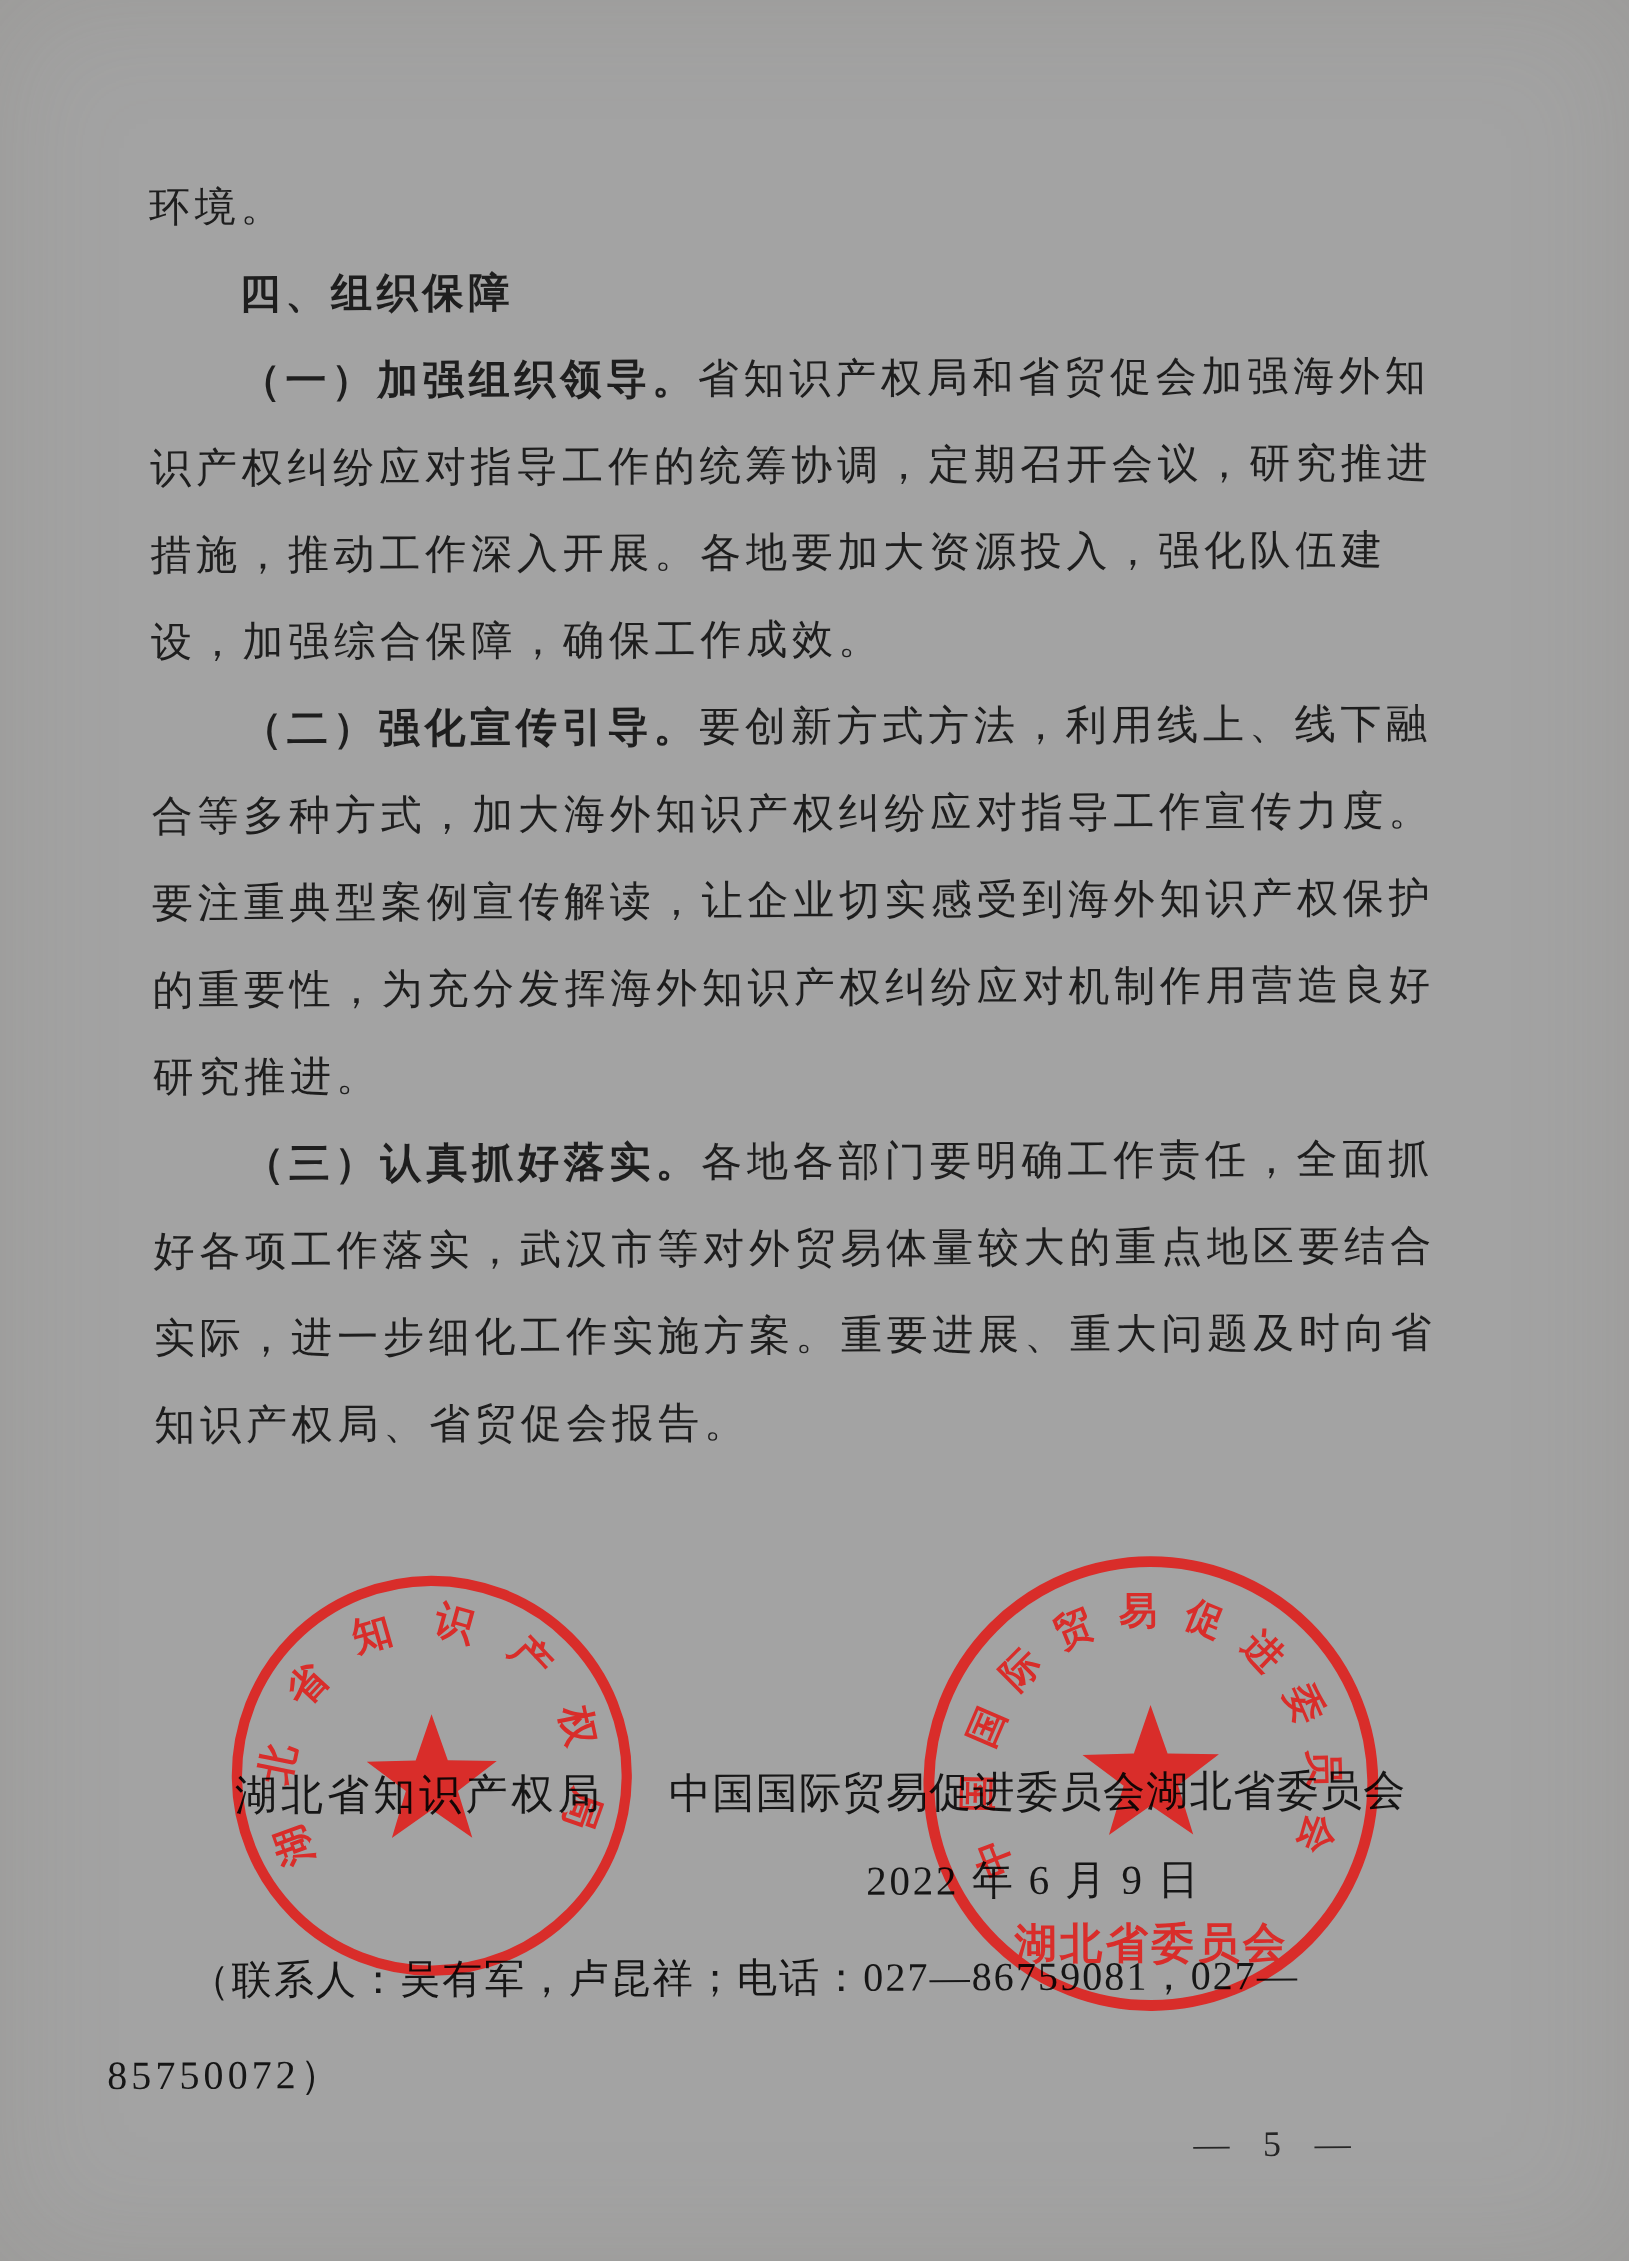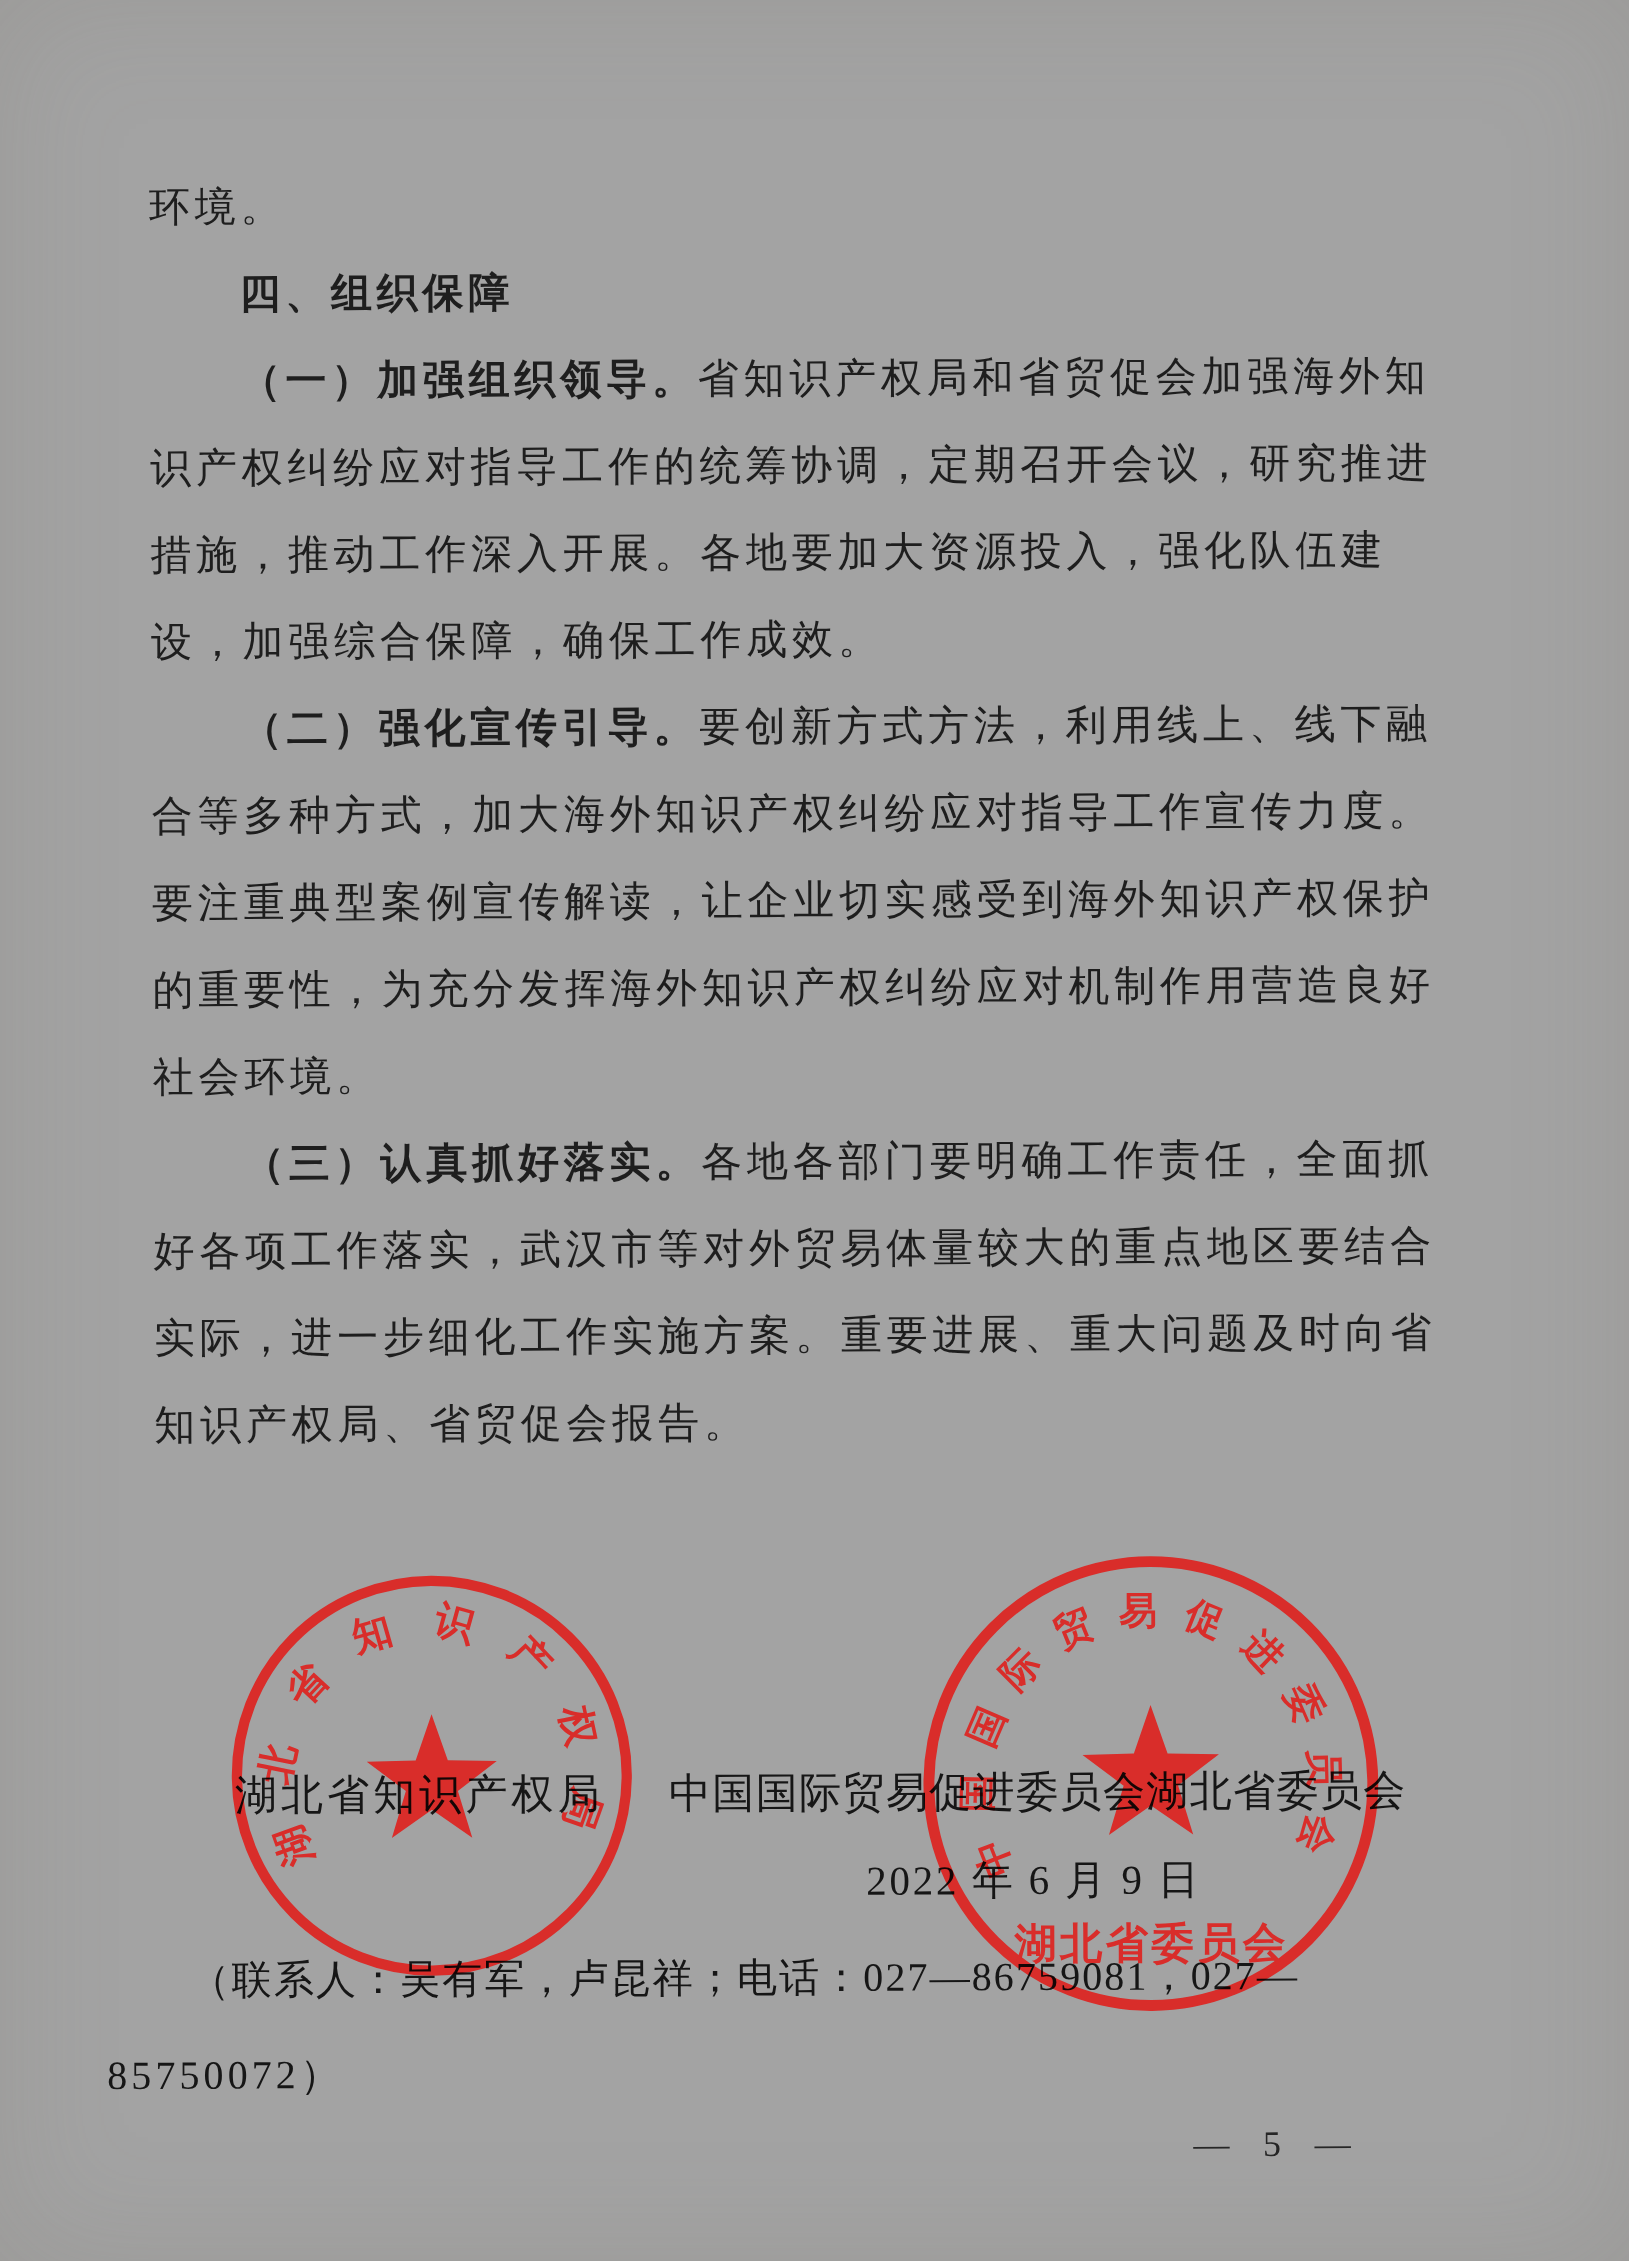--- a/index.html
+++ b/index.html
@@ -47,21 +47,21 @@
       <div class="line"><span>环境。</span></div>
       <div class="line indent"><span class="lead">四、组织保障</span></div>
       <div class="line indent"><span class="lead">（一）加强组织领导。</span><span>省知识产权局和省贸促会加强海外知</span></div>
       <div class="line"><span>识产权纠纷应对指导工作的统筹协调，定期召开会议，研究推进</span></div>
       <div class="line"><span>措施，推动工作深入开展。各地要加大资源投入，强化队伍建</span></div>
       <div class="line"><span>设，加强综合保障，确保工作成效。</span></div>
       <div class="line indent"><span class="lead">（二）强化宣传引导。</span><span>要创新方式方法，利用线上、线下融</span></div>
       <div class="line"><span>合等多种方式，加大海外知识产权纠纷应对指导工作宣传力度。</span></div>
       <div class="line"><span>要注重典型案例宣传解读，让企业切实感受到海外知识产权保护</span></div>
       <div class="line"><span>的重要性，为充分发挥海外知识产权纠纷应对机制作用营造良好</span></div>
-      <div class="line"><span>社会环境。</span></div>
+      <div class="line"><span>研究推进。</span></div>
       <div class="line indent"><span class="lead">（三）认真抓好落实。</span><span>各地各部门要明确工作责任，全面抓</span></div>
       <div class="line"><span>好各项工作落实，武汉市等对外贸易体量较大的重点地区要结合</span></div>
       <div class="line"><span>实际，进一步细化工作实施方案。重要进展、重大问题及时向省</span></div>
       <div class="line"><span>知识产权局、省贸促会报告。</span></div>
     </div>
 
     <div class="sig sig-left">湖北省知识产权局</div>
     <div class="sig sig-right">中国国际贸易促进委员会湖北省委员会</div>
     <div class="sig sig-date">2022 年 6 月 9 日</div>
 

